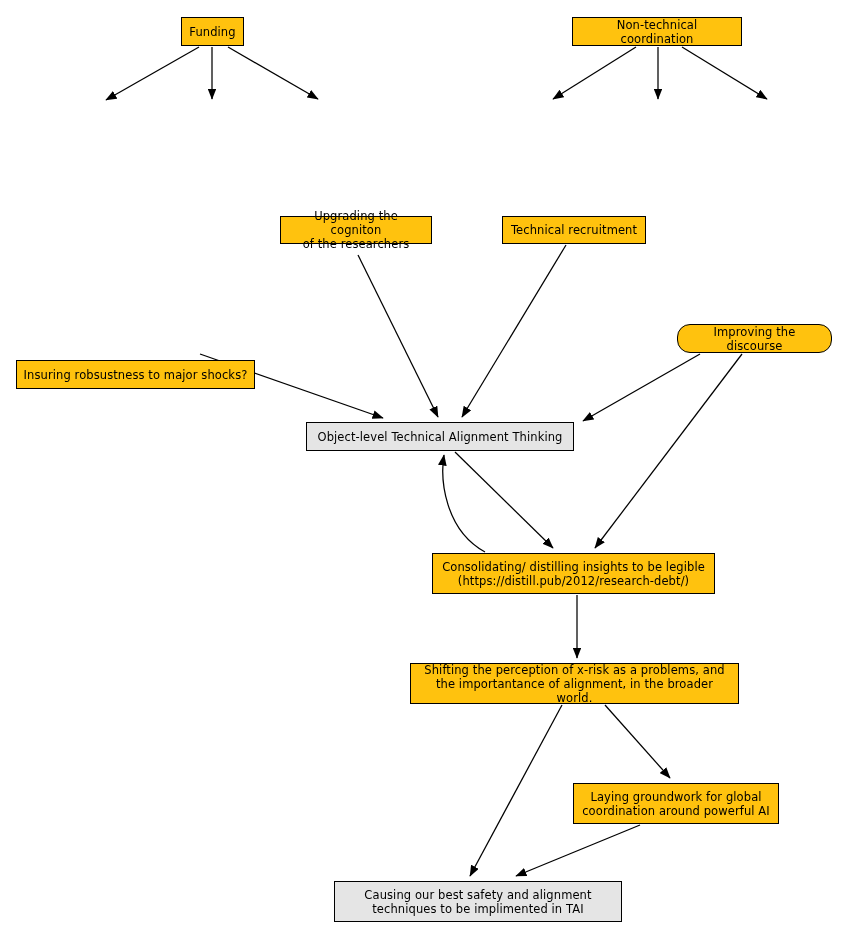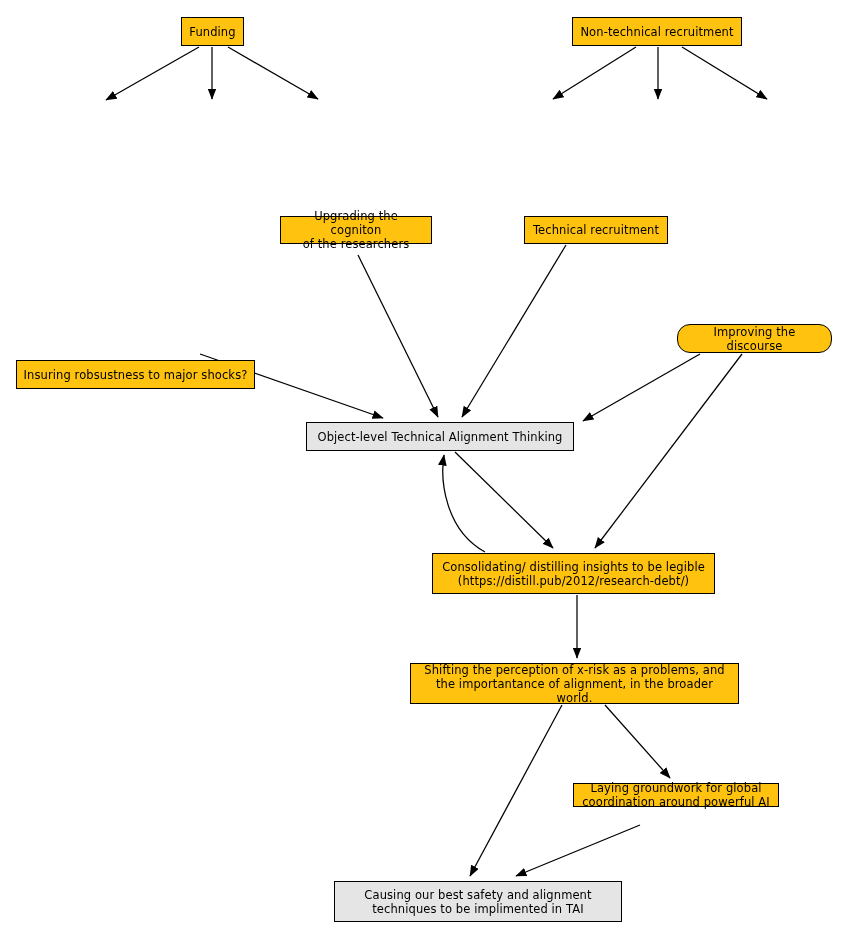--- a/index.html
+++ b/index.html
@@ -73,30 +73,30 @@
         <path d="M 485 552 C 445 530 440 480 444 455"></path>
         <path d="M 577 595 L 577 658"></path>
         <path d="M 605 705 L 670 778"></path>
         <path d="M 562 705 L 470 876"></path>
         <path d="M 640 825 L 516 876"></path>
       </g>
   </svg>
 
   <div id="nodes-layer">
       <div class="node fill-gold" style="left: 181px; top: 17px; width: 63px; height: 29px;">Funding</div>
-      <div class="node fill-gold" style="left: 572px; top: 17px; width: 170px; height: 29px;">Non-technical recruitment</div>
+      <div class="node fill-gold" style="left: 572px; top: 17px; width: 170px; height: 29px;">Non-technical coordination</div>
       <div class="node fill-gold" style="left: 280px; top: 216px; width: 152px; height: 28px;">Upgrading the cogniton
 of the researchers</div>
-      <div class="node fill-gold" style="left: 524px; top: 216px; width: 144px; height: 28px;">Technical recruitment</div>
+      <div class="node fill-gold" style="left: 502px; top: 216px; width: 144px; height: 28px;">Technical recruitment</div>
       <div class="node fill-gold" style="left: 16px; top: 328px; width: 239px; height: 29px; margin-top: 32px;">Insuring robsustness to major shocks?</div>
       <div class="node fill-gold" style="left: 677px; top: 324px; width: 155px; height: 29px; border-radius: 13px;">Improving the discourse</div>
       <div class="node fill-blue" style="left: 306px; top: 422px; width: 268px; height: 29px;">Object-level Technical Alignment Thinking</div>
       <div class="node fill-gold" style="left: 432px; top: 553px; width: 283px; height: 41px;">Consolidating/ distilling insights to be legible
 (https://distill.pub/2012/research-debt/)</div>
       <div class="node fill-gold" style="left: 410px; top: 663px; width: 329px; height: 41px;">Shifting the perception of x-risk as a problems, and
 the importantance of alignment, in the broader world.</div>
-      <div class="node fill-gold" style="left: 573px; top: 783px; width: 206px; height: 24px;">Laying groundwork for global
+      <div class="node fill-gold" style="left: 573px; top: 783px; width: 206px; height: 41px;">Laying groundwork for global
 coordination around powerful AI</div>
       <div class="node fill-blue" style="left: 334px; top: 881px; width: 288px; height: 41px;">Causing our best safety and alignment
 techniques to be implimented in TAI</div>
     </div>
 
 </div>
 
 </body></html>

